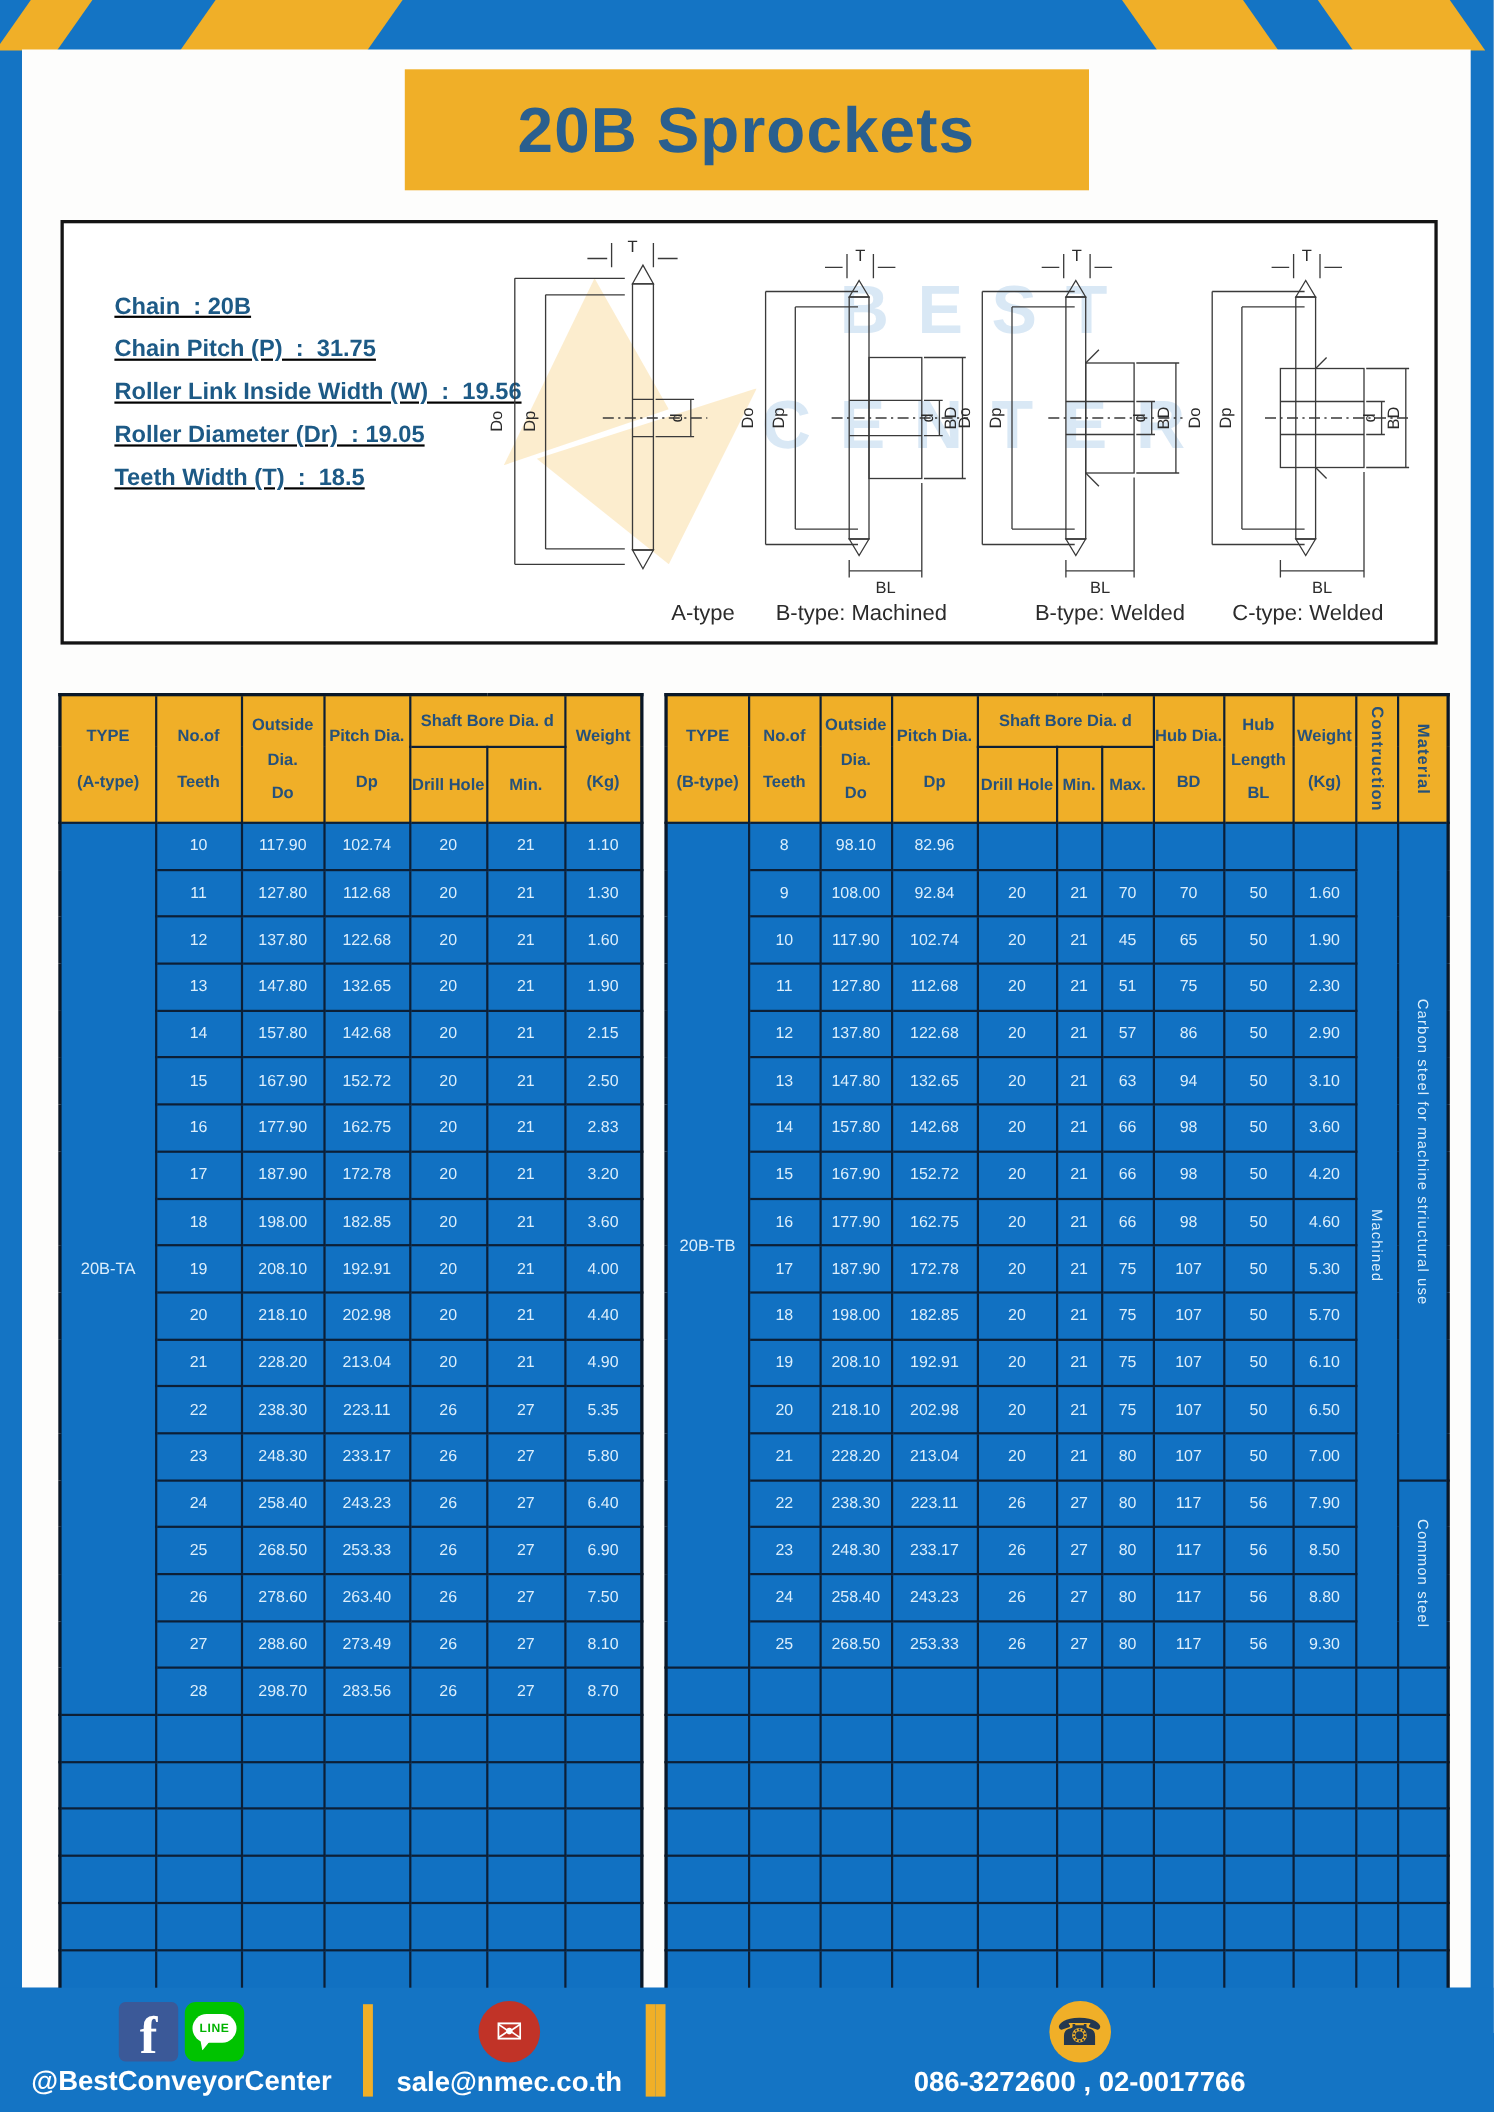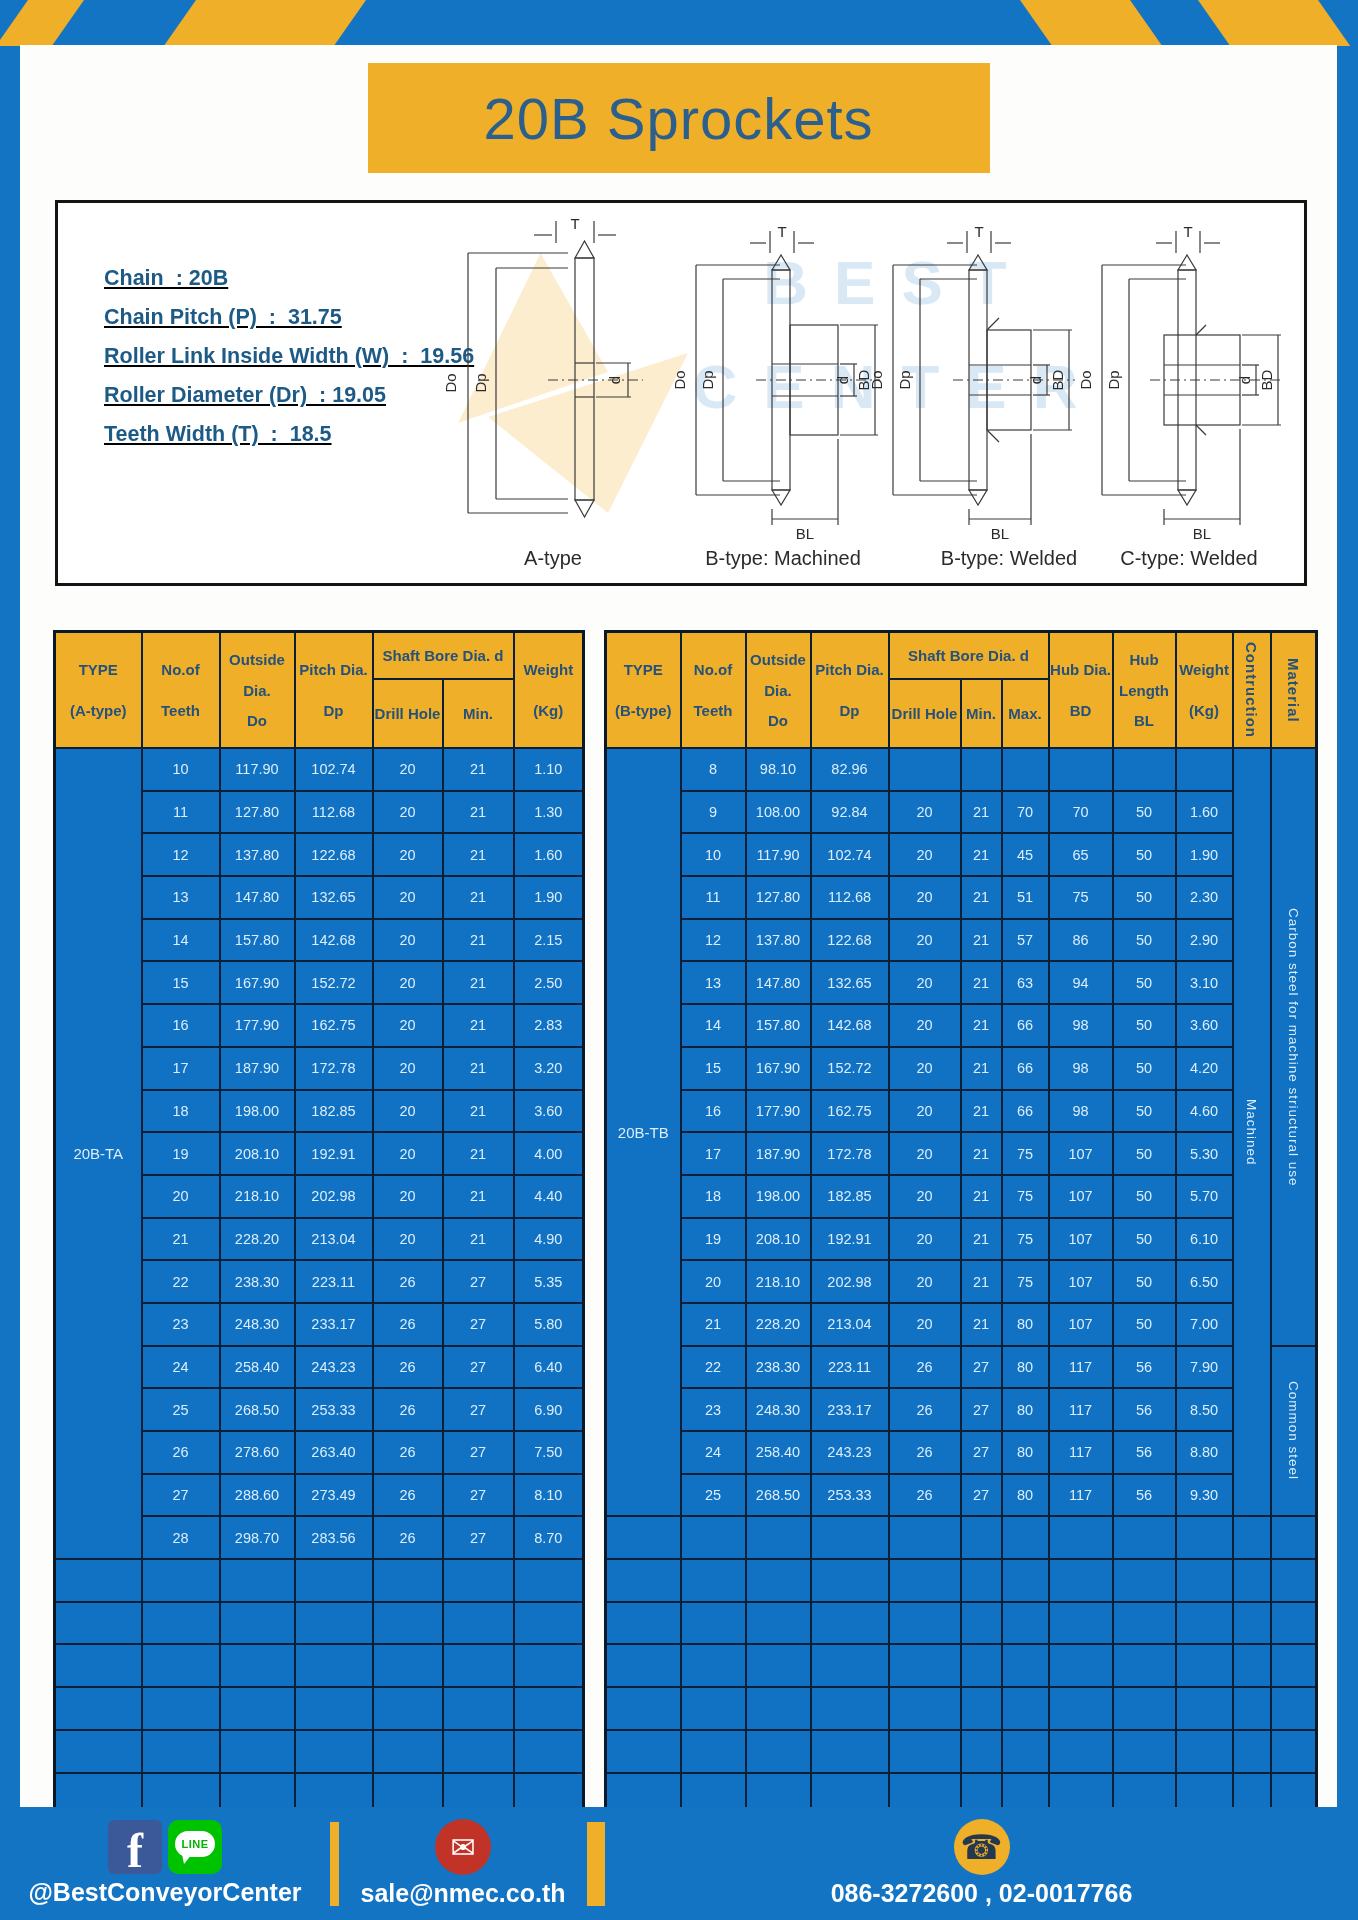--- a/index.html
+++ b/index.html
@@ -19,21 +19,21 @@
     position:absolute; left:20px; right:21px; top:45px; bottom:113px;
     background:#fdfdfc;
   }
 
   .title-box {
     position:absolute; top:18px; left:50%; transform:translateX(-50%);
     width:622px; height:110px; background:#f0af28;
     display:flex; align-items:center; justify-content:center;
   }
   .title-box h1 {
-    margin:0; font-size:58px; font-weight:normal; color:#2a5f8e; letter-spacing:1px;
+    margin:0; font-size:58px; font-weight:bold; color:#2a5f8e; letter-spacing:1px;
   }
 
   
   .diagram-box {
     position:absolute; left:35px; top:155px; width:1246px; height:380px;
     background:#ffffff; border:3px solid #141414;
   }
   .specs { position:absolute; left:46px; top:56px;text-decoration:underline; }
   .specs div {
     color:#1d5a86; font-size:21.5px; font-weight:bold; line-height:39px; white-space:pre;
@@ -49,21 +49,21 @@
 
   .diagram { position:absolute; top:10px; width:230px; height:332px; }
   .diagram.d1 { left:380px; }
   .diagram.d2 { left:610px; }
   .diagram.d3 { left:807px; }
   .diagram.d4 { left:1016px; }
   .diag-caption {
     position:absolute; top:344px; width:230px; text-align:center;
     font-size:20px; color:#2b2b2b;
   }
-  .diag-caption.c1 { left:380px; } .diag-caption.c2 { left:610px; }
+  .diag-caption.c1 { left:380px;text-align:right; } .diag-caption.c2 { left:610px; }
   .diag-caption.c3 { left:836px; } .diag-caption.c4 { left:1016px; }
   .diagram svg text { font-family:"Liberation Sans",sans-serif; font-size:15px; fill:#2b2b2b; }
 
   
   .tables-wrap { position:absolute; left:33px; top:585px; display:flex; gap:19px; align-items:flex-start; }
   table.spec { border-collapse:collapse; table-layout:fixed; border:3px solid #0a1828; }
   table.spec th, table.spec td { border:2px solid #0c1f36; padding:0; text-align:center; vertical-align:middle; }
   table.spec th {
     background:#f0af28; color:#25517b; font-weight:bold; font-size:15px;
   }

